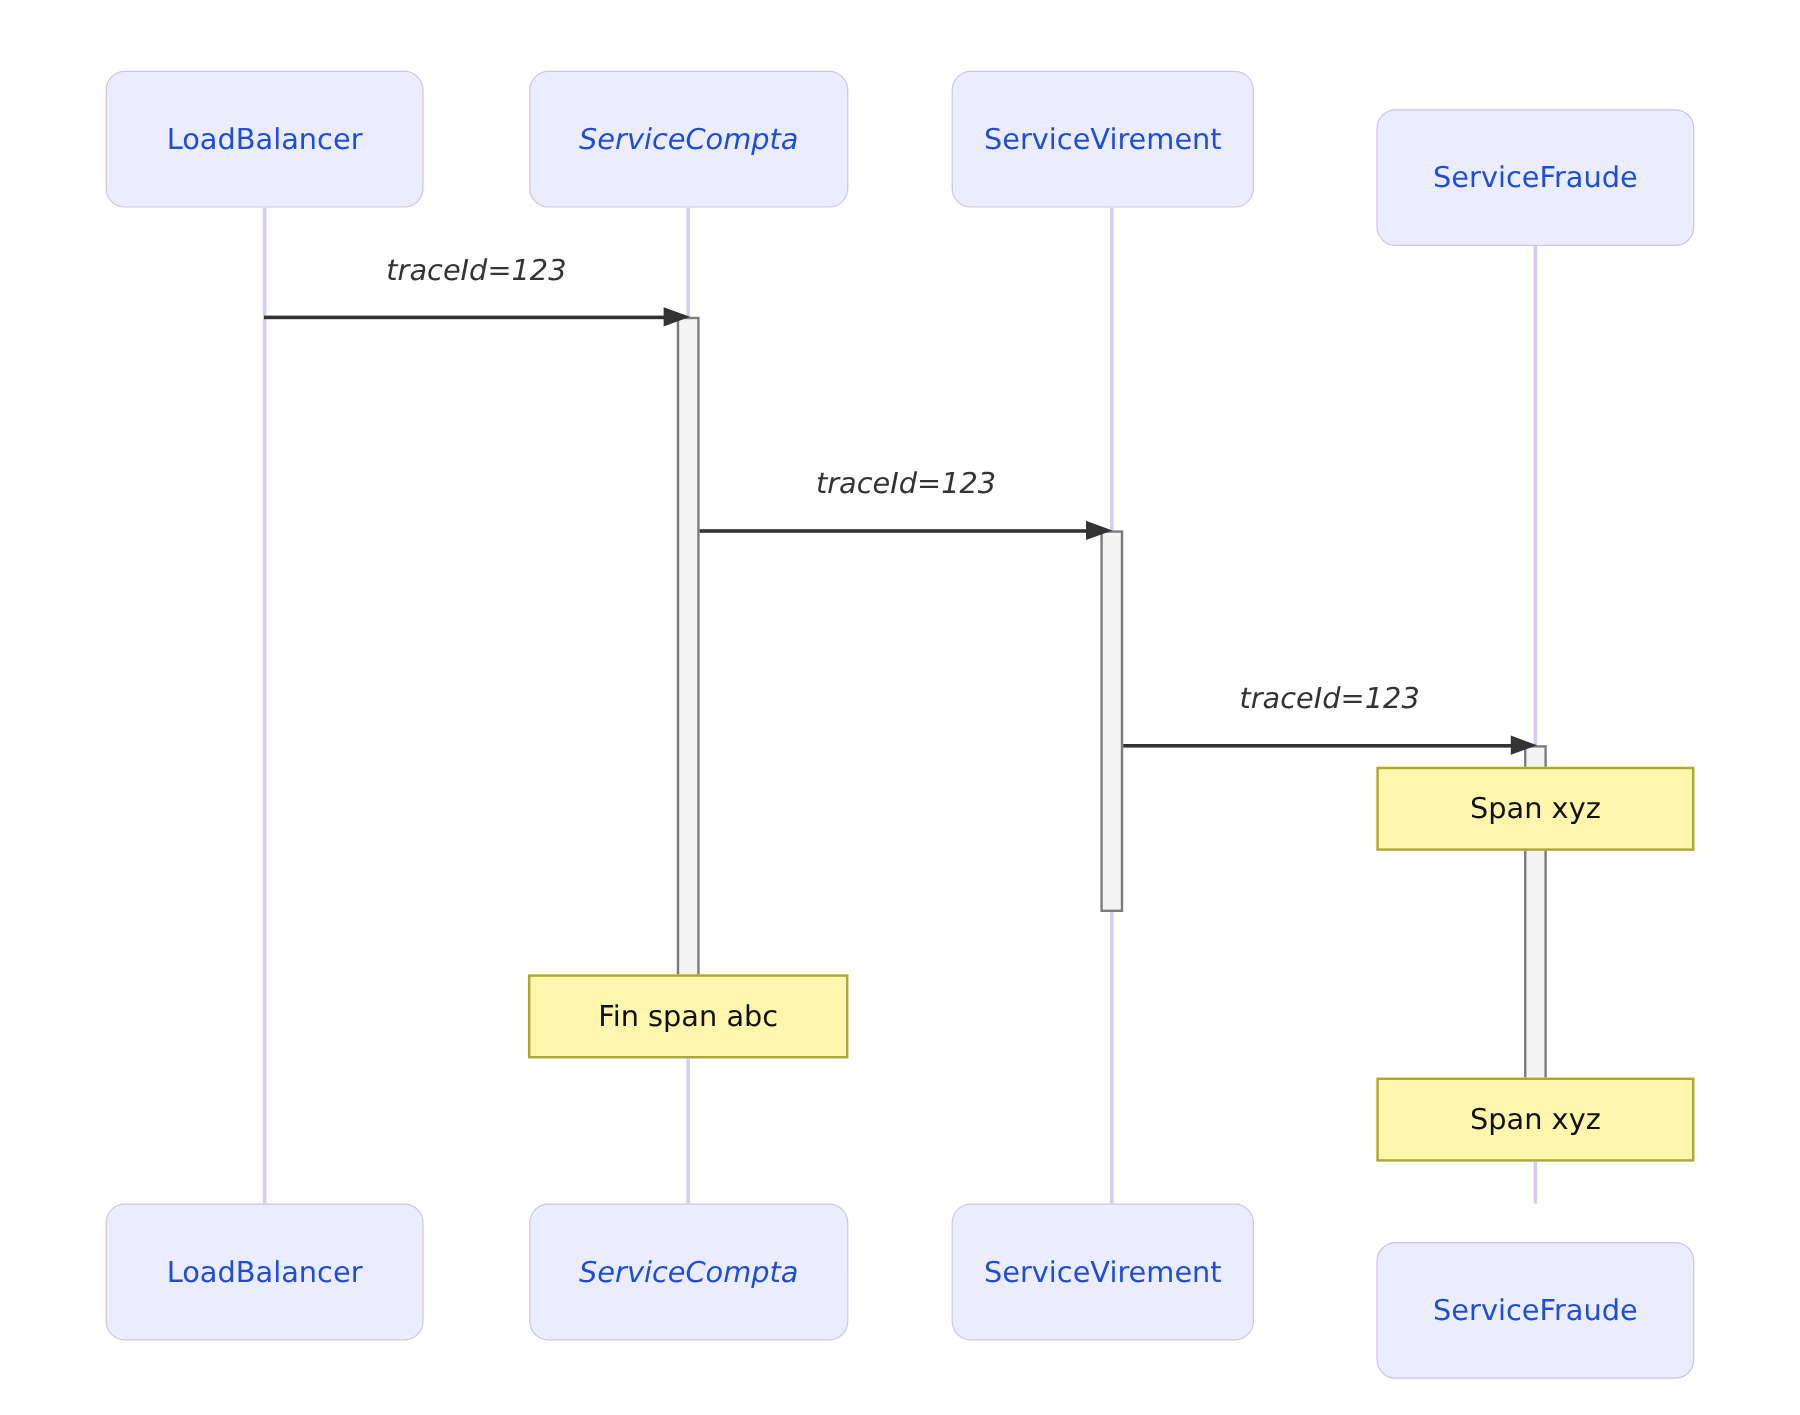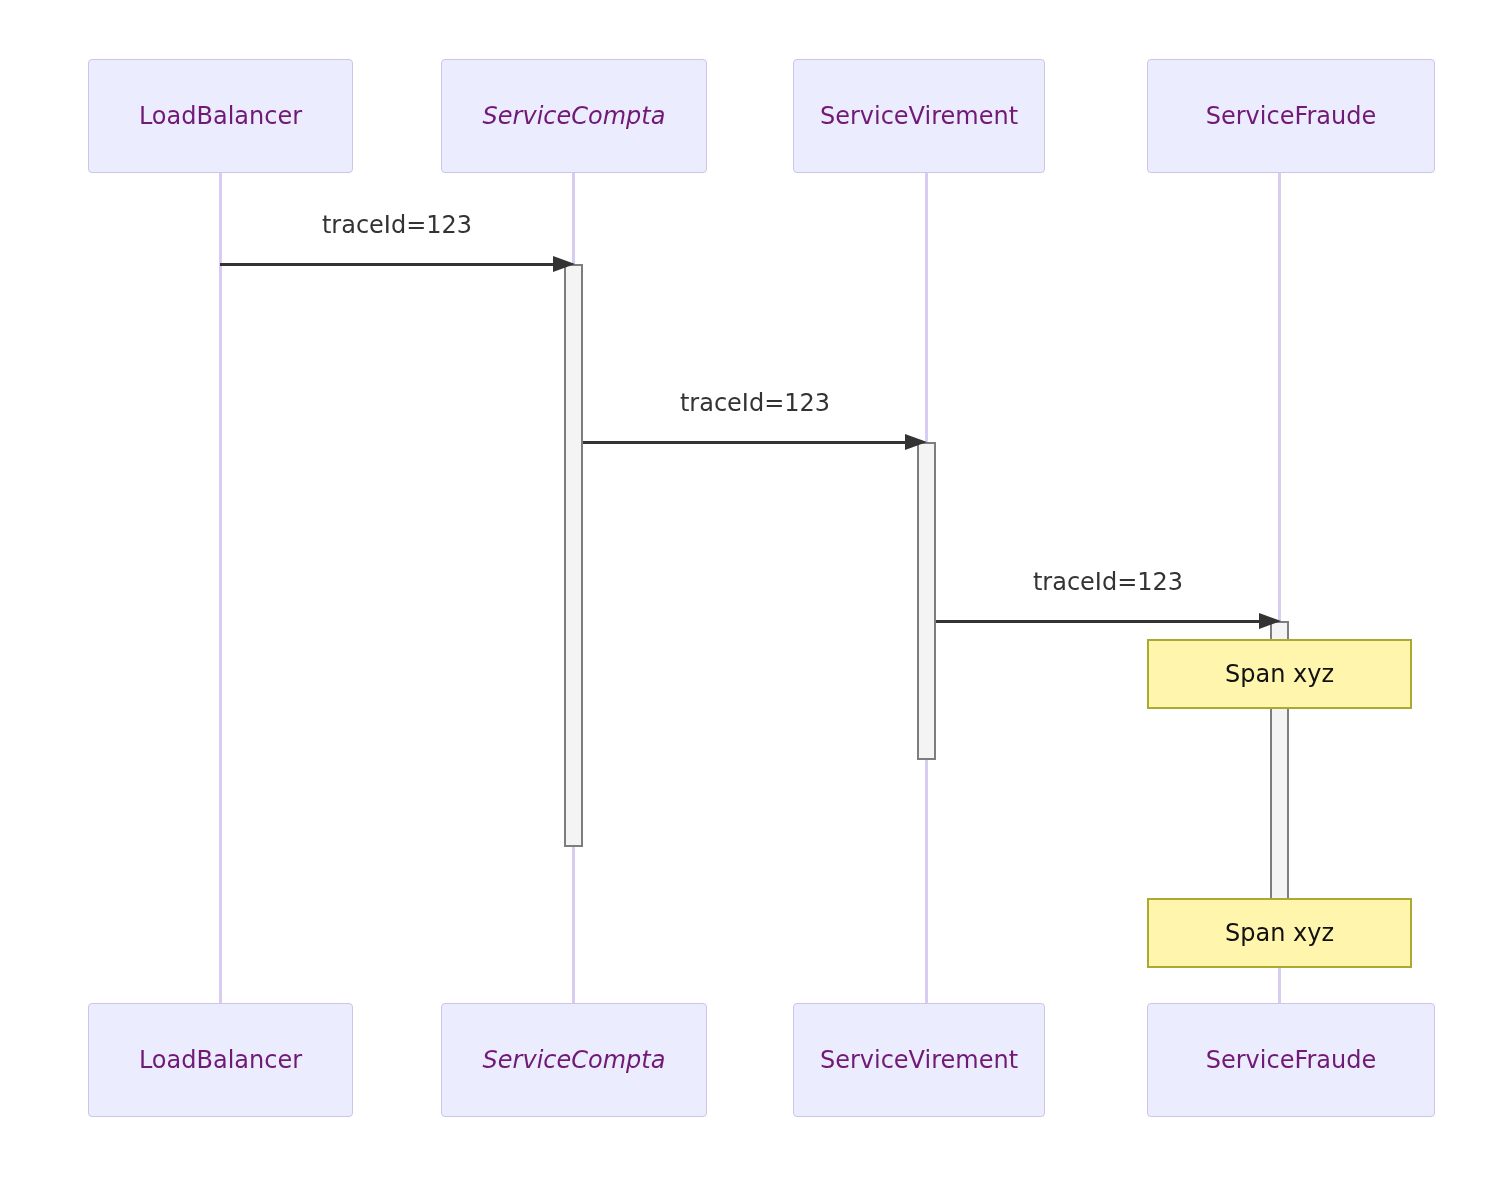--- a/index.html
+++ b/index.html
@@ -28,34 +28,34 @@
   .ll-0 { left: 219px; }
   .ll-1 { left: 572px; }
   .ll-2 { left: 925px; }
   .ll-3 { left: 1278px; }
 
   
   .actor {
     height: 114px;
     background: #ececff;
     border: 1px solid #cfc3ea;
-    border-radius: 4px;
+    border-radius: 16px;
     display: flex;
     align-items: center;
     justify-content: center;
     font-size: 24px;
-    color: #701a75;
+    color: #1d4ed8;
     z-index: 5;
   }
   .row-top { top: 59px; }
   .row-bottom { top: 1003px; }
   .col-0 { left: 88px;   width: 265px; }
   .col-1 { left: 441px;  width: 266px; font-style: italic; }
   .col-2 { left: 793px;  width: 252px; }
-  .col-3 { left: 1147px; width: 288px; }
+  .col-3 { left: 1147px; width: 265px; margin-top: 32px; }
 
   
   .activation {
     width: 19px;
     background: #f4f4f4;
     border: 2px solid #7d7d7d;
     z-index: 2;
   }
   .act-0 { left: 564px;  top: 264px; height: 583px; }
   .act-1 { left: 917px;  top: 442px; height: 318px; }
@@ -82,20 +82,21 @@
   .head-2  { left: 1259px; top: 613px; }
 
   
   .msg-label {
     width: 300px;
     text-align: center;
     font-size: 24px;
     color: #333333;
     z-index: 3;
     white-space: nowrap;
+    font-style: italic;
   }
   .lbl-0 { left: 247px; top: 211px; }
   .lbl-1 { left: 605px; top: 389px; }
   .lbl-2 { left: 958px; top: 568px; }
 
   
   .note {
     background: #fff5ad;
     border: 2px solid #aaaa33;
     display: flex;
@@ -132,20 +133,21 @@
 
   <div class="abs msg-shaft shaft-1"></div>
   <div class="abs msg-head head-1"></div>
   <div class="abs msg-label lbl-1">traceId=123</div>
 
   <div class="abs msg-shaft shaft-2"></div>
   <div class="abs msg-head head-2"></div>
   <div class="abs msg-label lbl-2">traceId=123</div>
 
   <div class="abs note note-2">Span xyz</div>
+  <div class="abs note note-4">Fin span abc</div>
   <div class="abs note note-5">Span xyz</div>
 
   <div class="abs actor row-top col-0">LoadBalancer</div>
   <div class="abs actor row-top col-1">ServiceCompta</div>
   <div class="abs actor row-top col-2">ServiceVirement</div>
   <div class="abs actor row-top col-3">ServiceFraude</div>
 
   <div class="abs actor row-bottom col-0">LoadBalancer</div>
   <div class="abs actor row-bottom col-1">ServiceCompta</div>
   <div class="abs actor row-bottom col-2">ServiceVirement</div>

